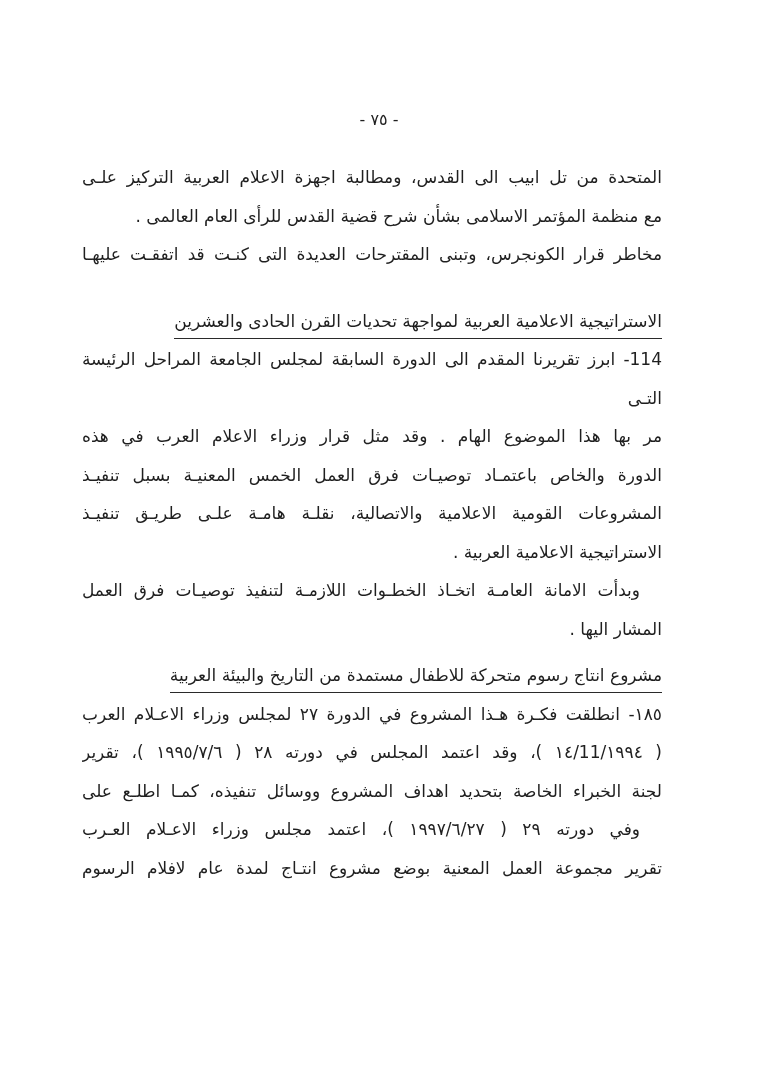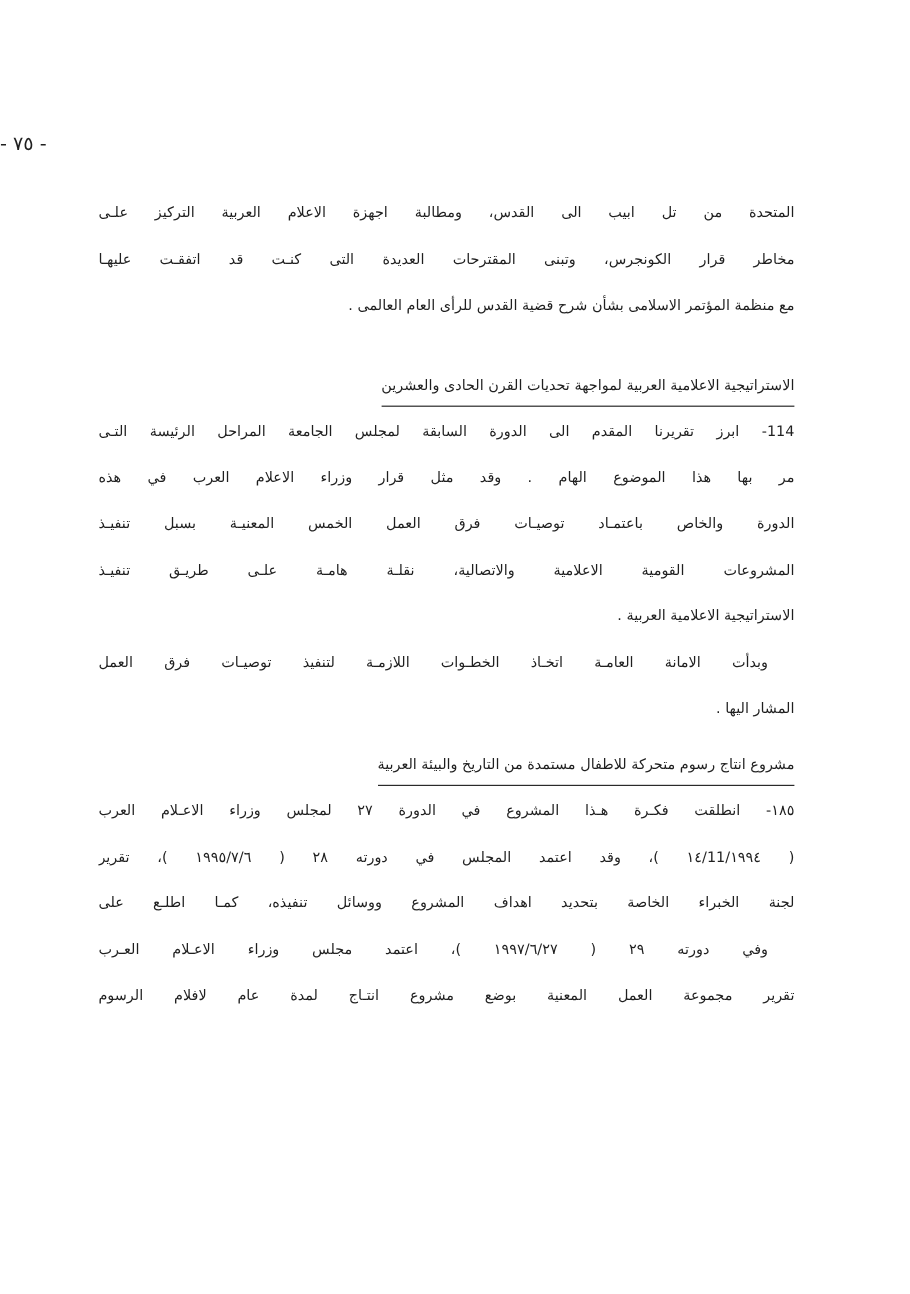--- a/index.html
+++ b/index.html
@@ -11,32 +11,32 @@
     overflow: hidden;
     font-family: "DejaVu Sans", sans-serif;
     color: #1f1f1f;
     direction: rtl;
   }
   .pageno {
     position: absolute;
     top: 110px;
     left: 0;
     right: 0;
-    text-align: left;
+    text-align: center;
     direction: ltr;
     font-size: 16px;
     letter-spacing: 2px;
     color: #1f1f1f;
   }
   .content {
     position: absolute;
     top: 158px;
     right: 96px;
     left: 82px;
-    font-size: 12px;
+    font-size: 17px;
     line-height: 38.5px;
   }
   .para { margin: 0; }
   .line {
     text-align: justify;
     text-align-last: justify;
     overflow: hidden;
   }
   .line.last {
     text-align: right;
@@ -57,22 +57,22 @@
 <body>
 
 <div class="page">
 
   <div class="pageno">- ٧٥ -</div>
 
   <div class="content">
 
     <div class="para">
       <div class="line">المتحدة من تل ابيب الى القدس، ومطالبة اجهزة الاعلام العربية التركيز علـى</div>
+      <div class="line last">مع منظمة المؤتمر الاسلامى بشأن شرح قضية القدس للرأى العام العالمى .</div>
       <div class="line">مخاطر قرار الكونجرس، وتبنى المقترحات العديدة التى كنـت قد اتفقـت عليهـا</div>
-      <div class="line last">مع منظمة المؤتمر الاسلامى بشأن شرح قضية القدس للرأى العام العالمى .</div>
     </div>
 
     <div class="heading gap-lg">
       <span class="u">الاستراتيجية الاعلامية العربية لمواجهة تحديات القرن الحادى والعشرين</span>
     </div>
 
     <div class="para">
       <div class="line">114- ابرز تقريرنا المقدم الى الدورة السابقة لمجلس الجامعة المراحل الرئيسة التـى</div>
       <div class="line">مر بها هذا الموضوع الهام . وقد مثل قرار وزراء الاعلام العرب في هذه</div>
       <div class="line">الدورة والخاص باعتمـاد توصيـات فرق العمل الخمس المعنيـة بسبل تنفيـذ</div>

